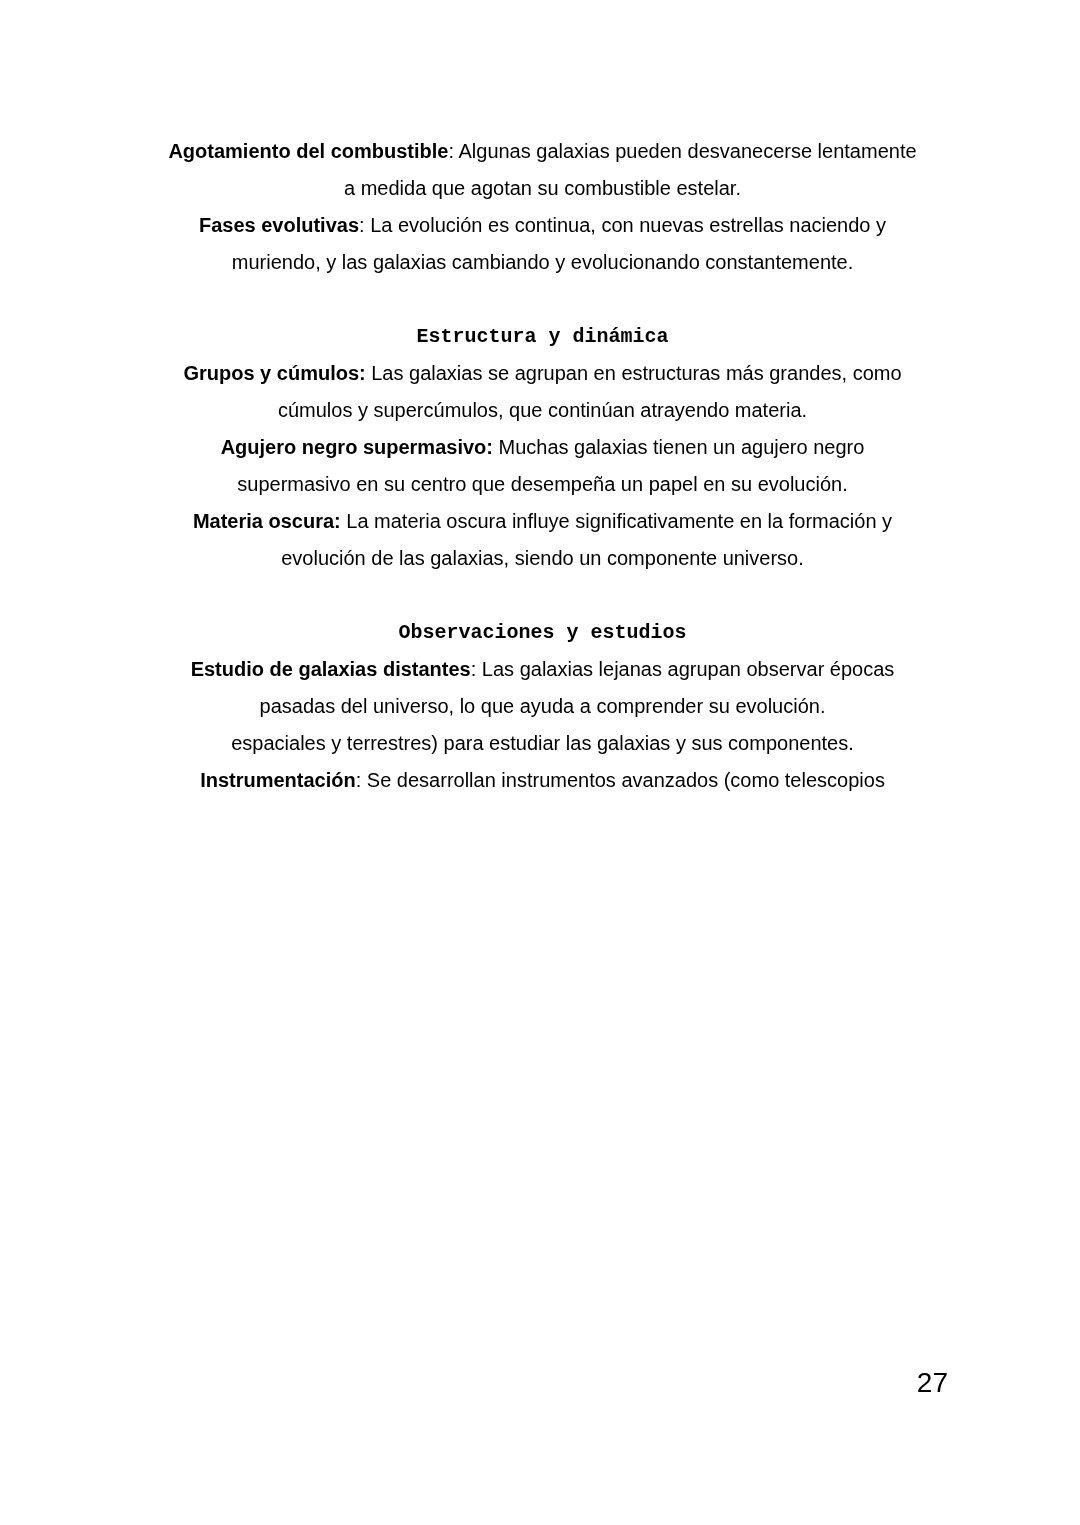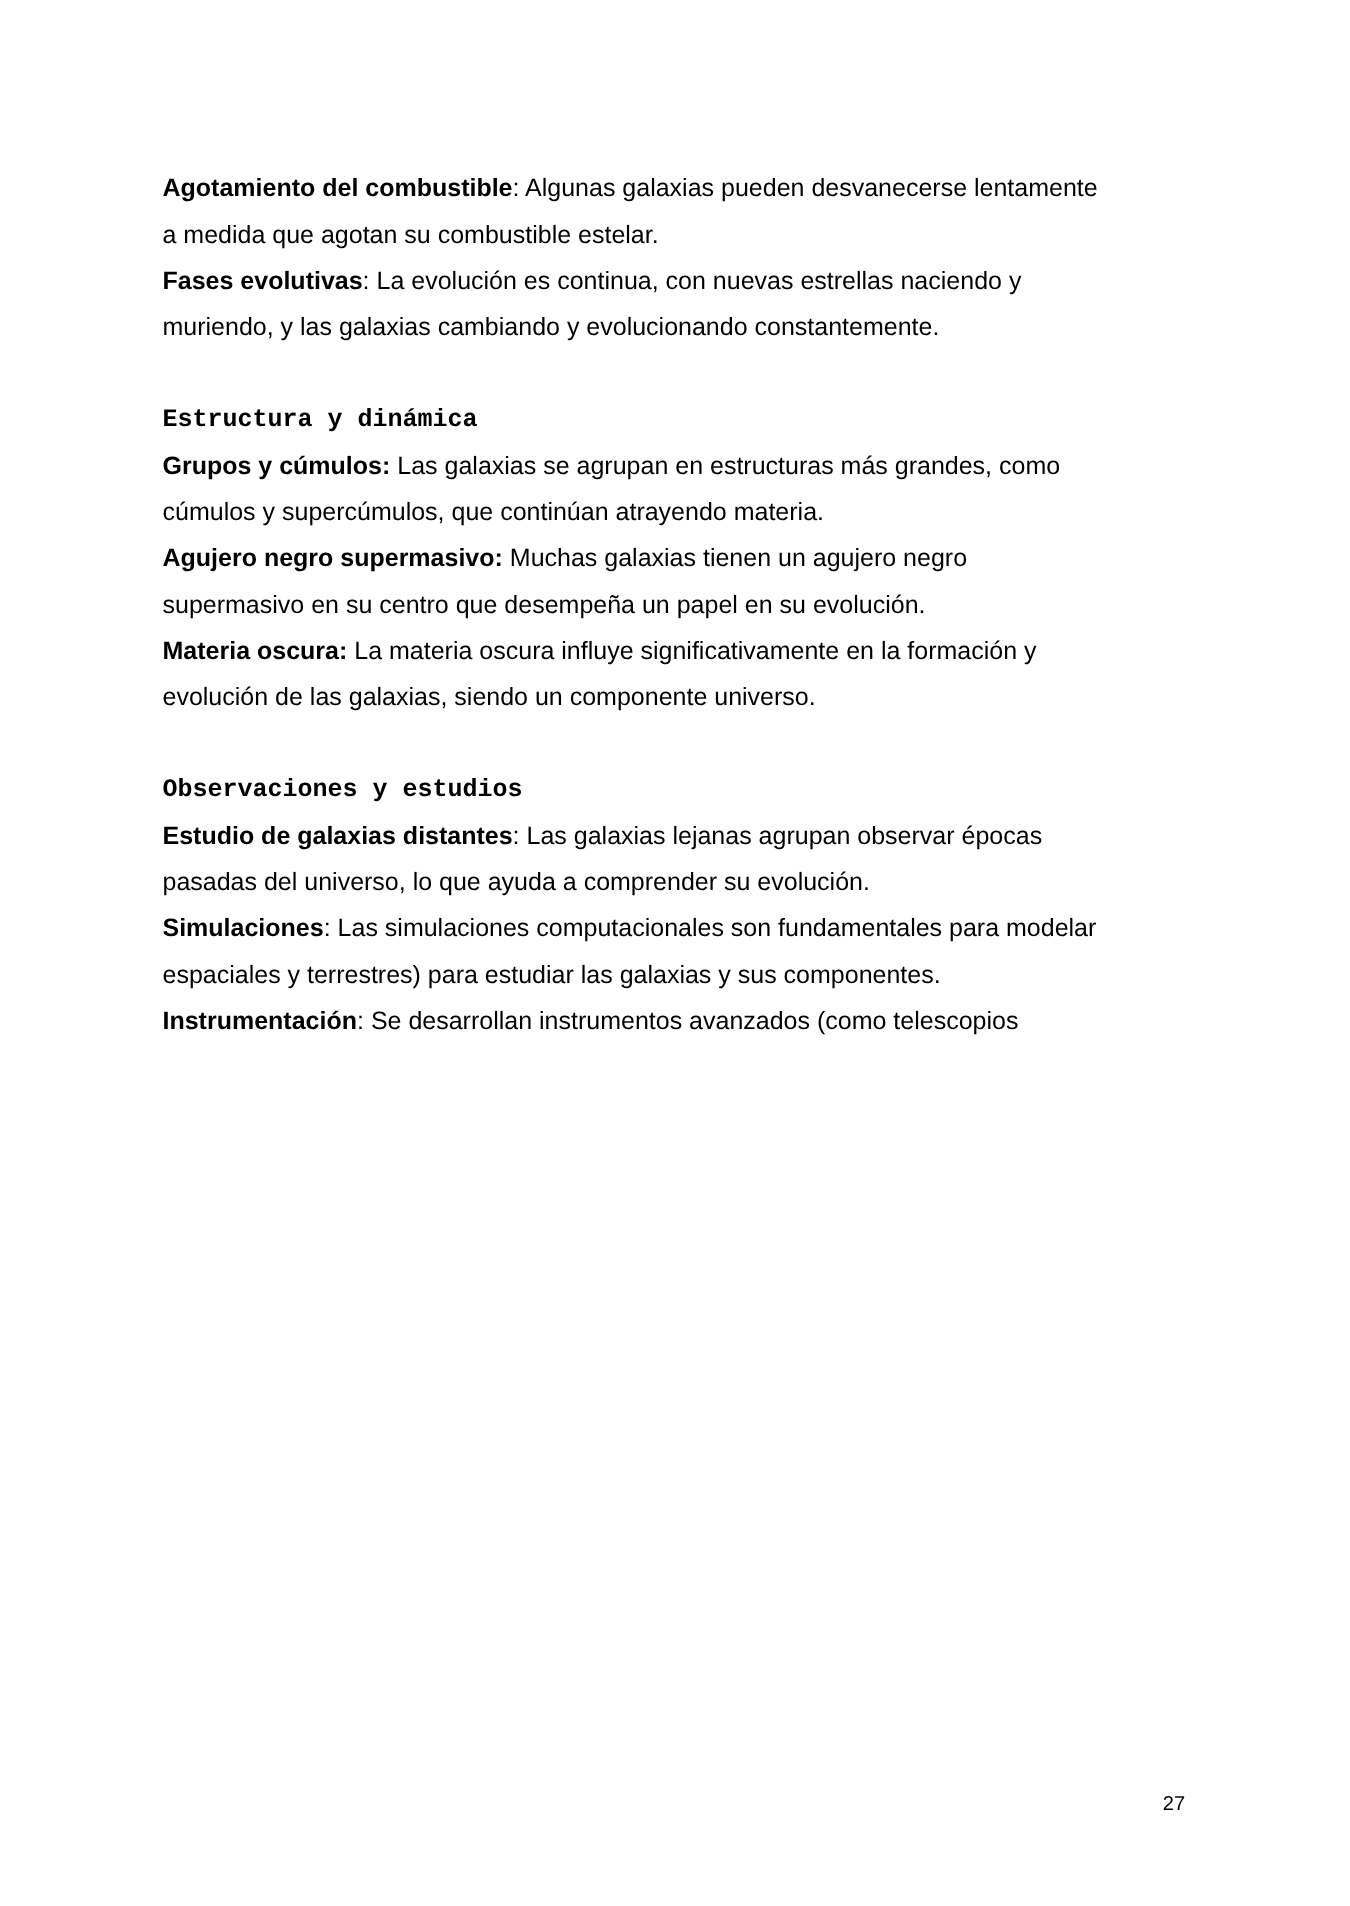--- a/index.html
+++ b/index.html
@@ -14,31 +14,32 @@
   }
   .content {
     position: absolute;
     left: 130px; top: 133px;
     width: 825px;
   }
   .line {
     margin: 0;
     line-height: 37px;
     white-space: pre-wrap;
+    text-align: center;
   }
   .spacer { height: 37px; }
   strong { font-weight: bold; }
   .heading { font-weight: bold; font-family: Liberation Mono, monospace; }
   .sep { white-space: pre-wrap; }
   .page-number {
     position: absolute;
-    top: 1425px;
+    top: 1364px;
     right: 132px;
     line-height: 37px;
-    font-size: 16px;
+    font-size: 28px;
   }
 </style>
 </head>
 <body>
 
 <div class="content">
 
   <section>
     <p class="line"><strong>Agotamiento del combustible</strong><span class="sep">: </span><span>Algunas galaxias pueden desvanecerse lentamente</span></p>
     <p class="line">a medida que agotan su combustible estelar.</p>
@@ -57,20 +58,19 @@
     <p class="line"><strong>Materia oscura:</strong><span class="sep"> </span><span>La materia oscura influye significativamente en la formación y</span></p>
     <p class="line">evolución de las galaxias, siendo un componente universo.</p>
   </section>
 
   <div class="spacer"></div>
 
   <section>
     <p class="line heading">Observaciones y estudios</p>
     <p class="line"><strong>Estudio de galaxias distantes</strong><span class="sep">: </span><span>Las galaxias lejanas agrupan observar épocas</span></p>
     <p class="line">pasadas del universo, lo que ayuda a comprender su evolución.</p>
-    <p class="line"><strong>Simulaciones</strong><span class="sep">: </span><span>Las simulaciones computacionales son fundamentales para modelar</span></p>
     <p class="line">espaciales y terrestres) para estudiar las galaxias y sus componentes.</p>
     <p class="line"><strong>Instrumentación</strong><span class="sep">: </span><span>Se desarrollan instrumentos avanzados (como telescopios</span></p>
   </section>
 
 </div>
 
 <div class="page-number">27</div>
 
 </body></html>

